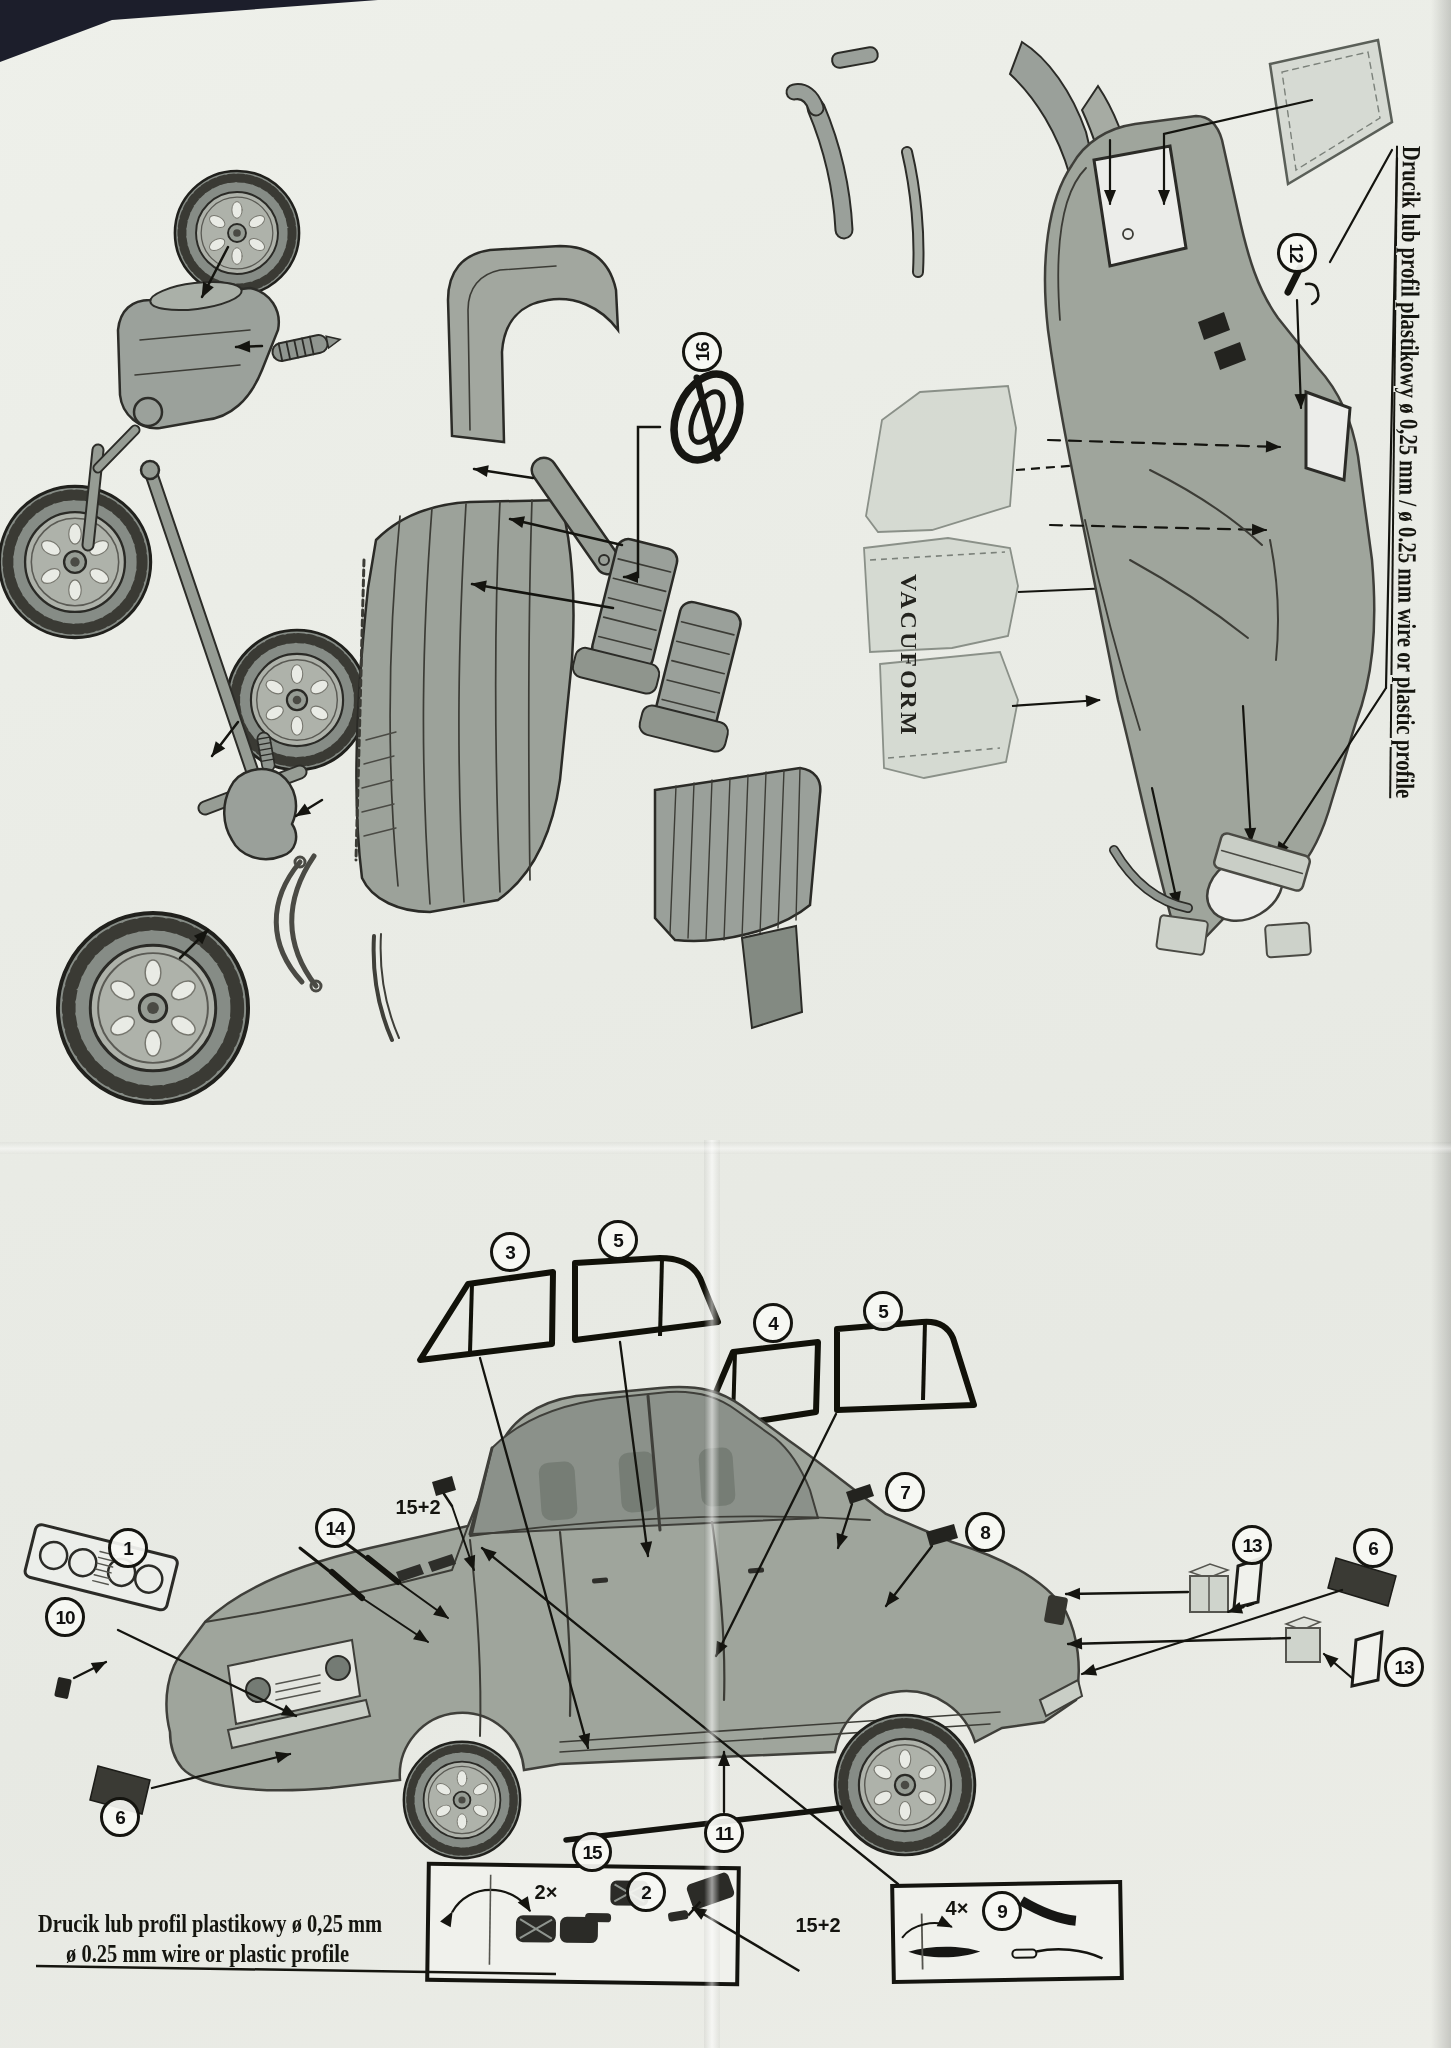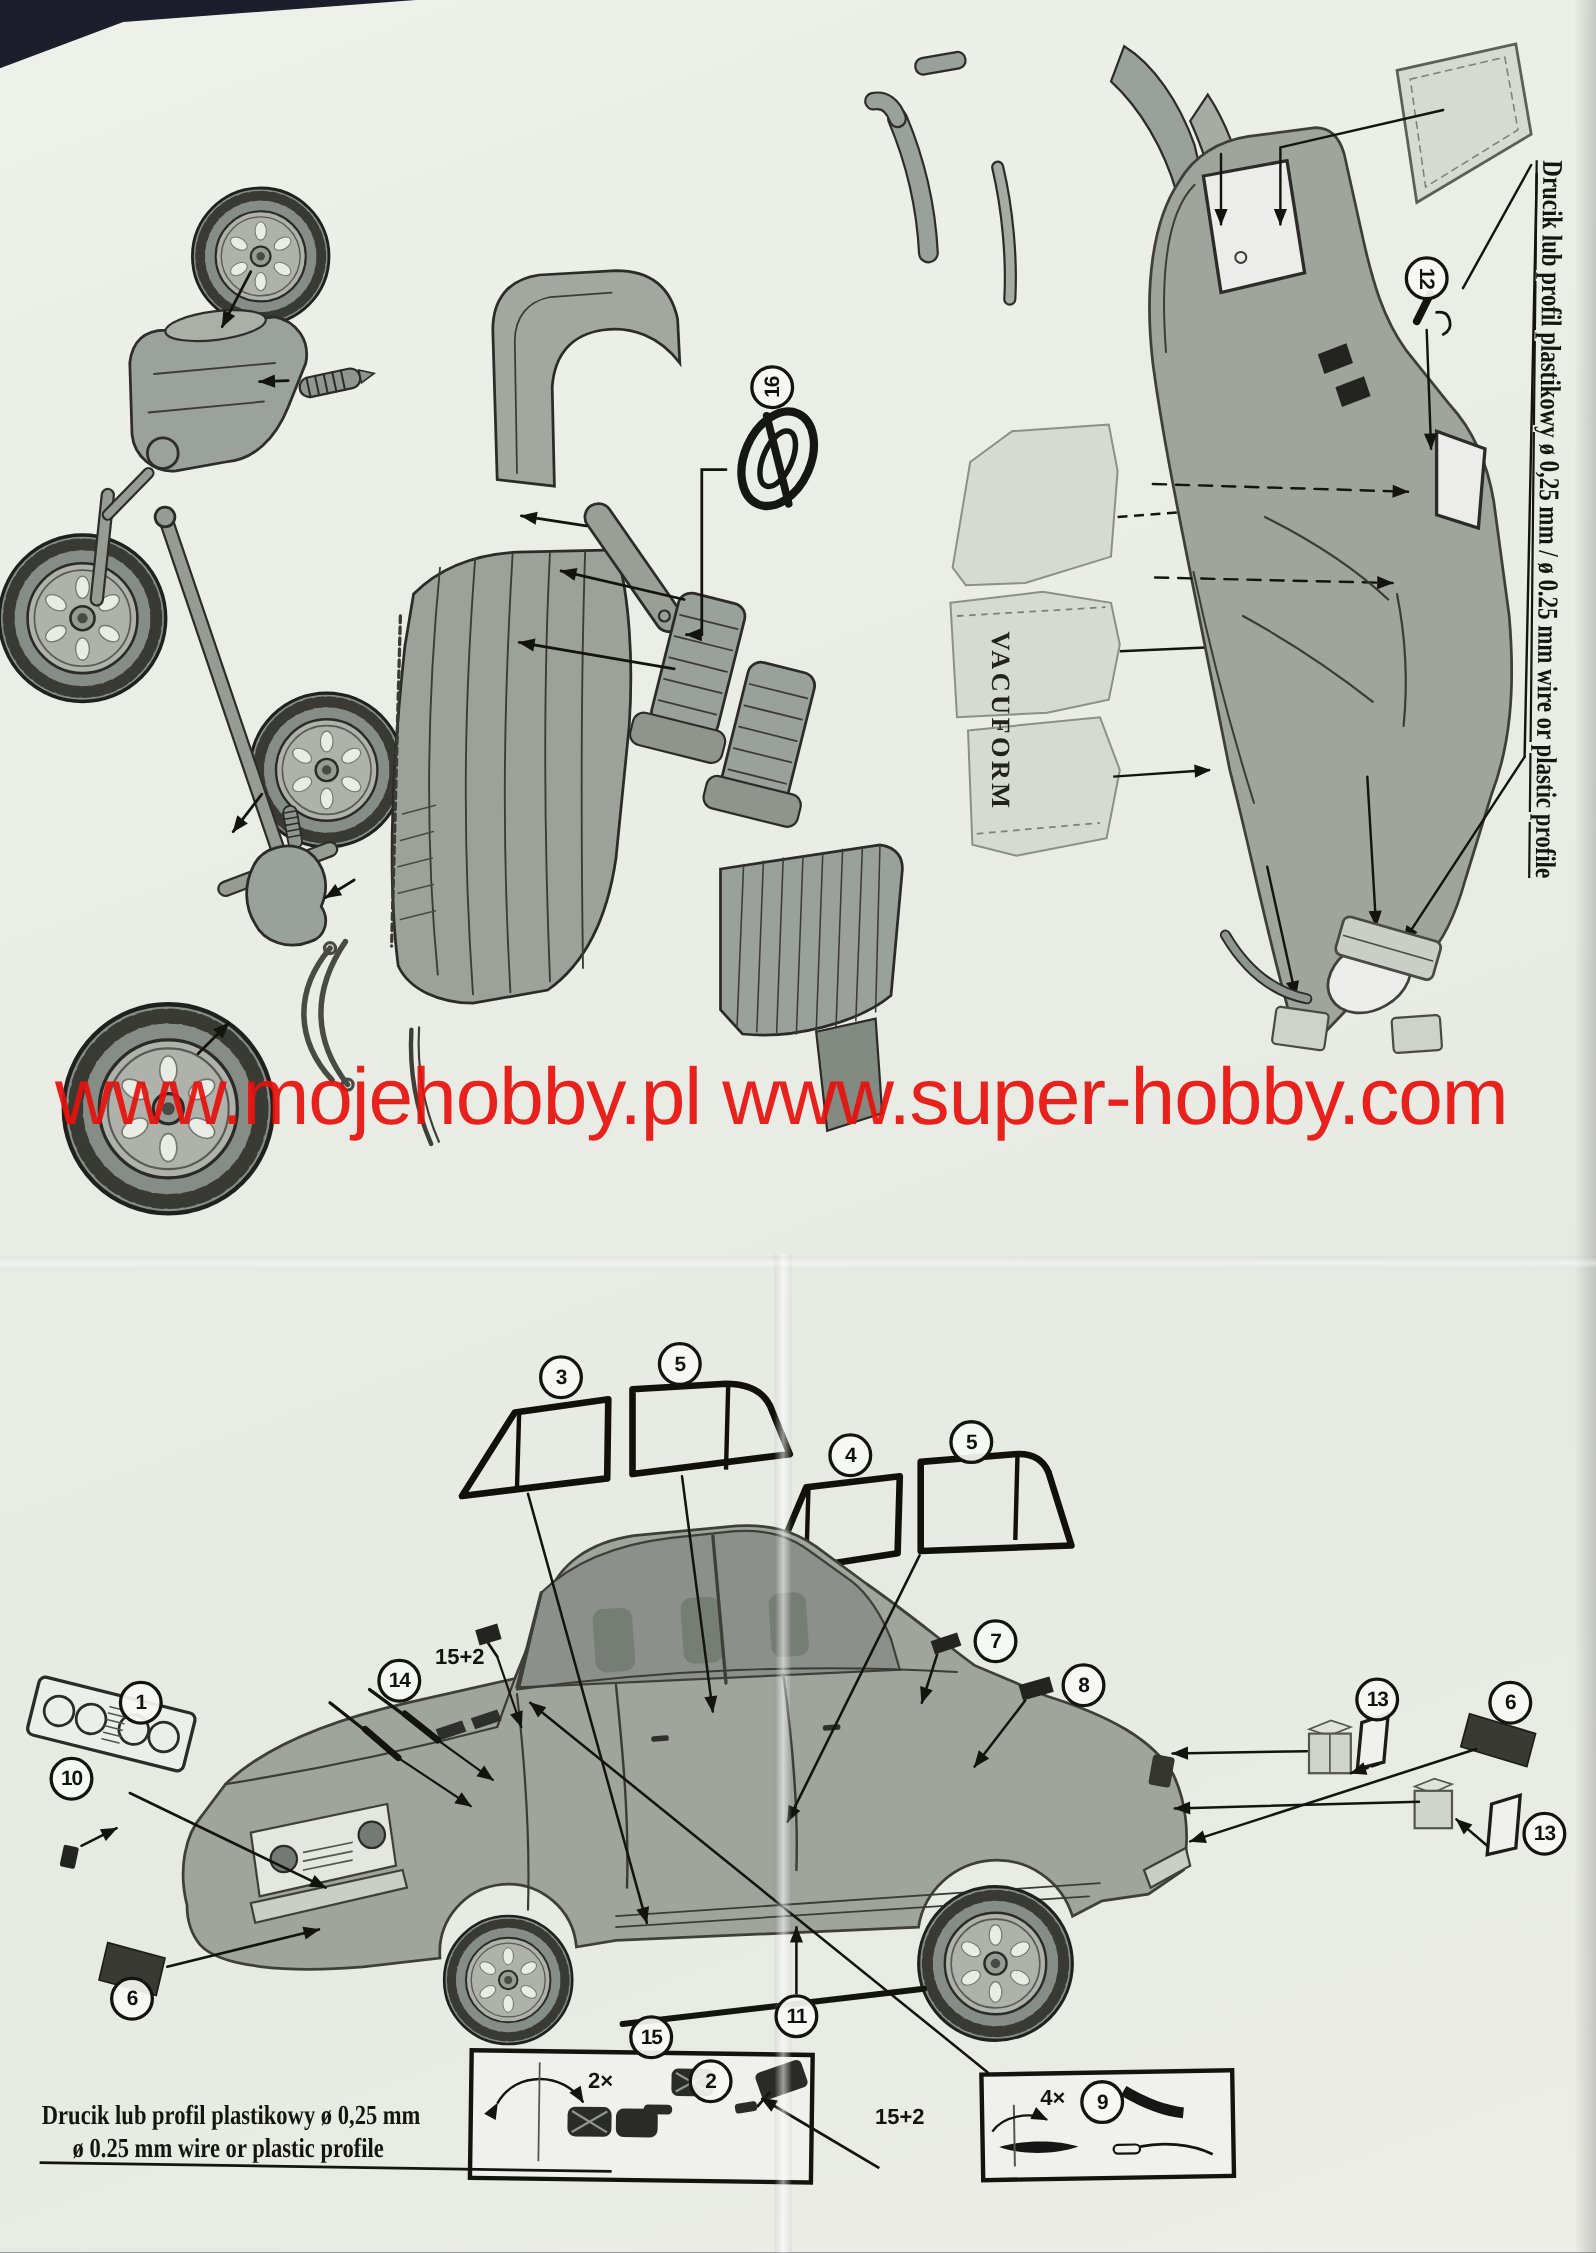--- a/index.html
+++ b/index.html
@@ -374,21 +374,20 @@
   <path d="M36,1966 L556,1974" stroke="#15150f" stroke-width="2.5" fill="none"></path>
 </svg>
 
 <div class="crease" style="left:704px;top:1140px;width:16px;height:908px;
      background:linear-gradient(90deg,rgba(0,0,0,.05),rgba(255,255,255,.55) 50%,rgba(0,0,0,.04));"></div>
 <div class="crease" style="left:1431px;top:0;width:20px;height:2048px;
      background:linear-gradient(90deg,rgba(0,0,0,0),rgba(0,0,0,.16));"></div>
 <div class="crease" style="left:0;top:1142px;width:1451px;height:12px;
      background:linear-gradient(180deg,rgba(0,0,0,.03),rgba(255,255,255,.4) 55%,rgba(0,0,0,.02));"></div>
 
-<div class="watermark">www.mojehobby.pl www.super-hobby.com</div>
 <div class="note-vert">Drucik lub profil plastikowy ø 0,25 mm / ø 0.25 mm wire or plastic profile</div>
 <div class="vacu">VACUFORM</div>
 <div class="note-b" style="left:38px;top:1910px;">Drucik lub profil plastikowy ø 0,25 mm</div>
 <div class="note-b" style="left:66px;top:1940px;">ø 0.25 mm wire or plastic profile</div>
 
 <div class="co" style="left:128px;top:1548px;">1</div>
 <div class="co" style="left:646px;top:1892px;">2</div>
 <div class="co" style="left:510px;top:1252px;">3</div>
 <div class="co" style="left:773px;top:1323px;">4</div>
 <div class="co" style="left:618px;top:1240px;">5</div>
@@ -396,21 +395,21 @@
 <div class="co" style="left:120px;top:1817px;">6</div>
 <div class="co" style="left:1373px;top:1548px;">6</div>
 <div class="co" style="left:905px;top:1492px;">7</div>
 <div class="co" style="left:985px;top:1532px;">8</div>
 <div class="co" style="left:1002px;top:1911px;">9</div>
 <div class="co" style="left:65px;top:1617px;">10</div>
 <div class="co" style="left:724px;top:1833px;">11</div>
 <div class="co rot90" style="left:1297px;top:253px;">12</div>
 <div class="co" style="left:1252px;top:1545px;">13</div>
 <div class="co" style="left:1404px;top:1667px;">13</div>
-<div class="co" style="left:363px;top:1528px;">14</div>
+<div class="co" style="left:335px;top:1528px;">14</div>
 <div class="co" style="left:592px;top:1852px;">15</div>
 <div class="co rotm90" style="left:702px;top:352px;">16</div>
 
 <div class="qty" style="left:546px;top:1892px;">2×</div>
 <div class="qty" style="left:957px;top:1908px;">4×</div>
 <div class="qty" style="left:418px;top:1507px;">15+2</div>
 <div class="qty" style="left:818px;top:1925px;">15+2</div>
 
 </div>
 

